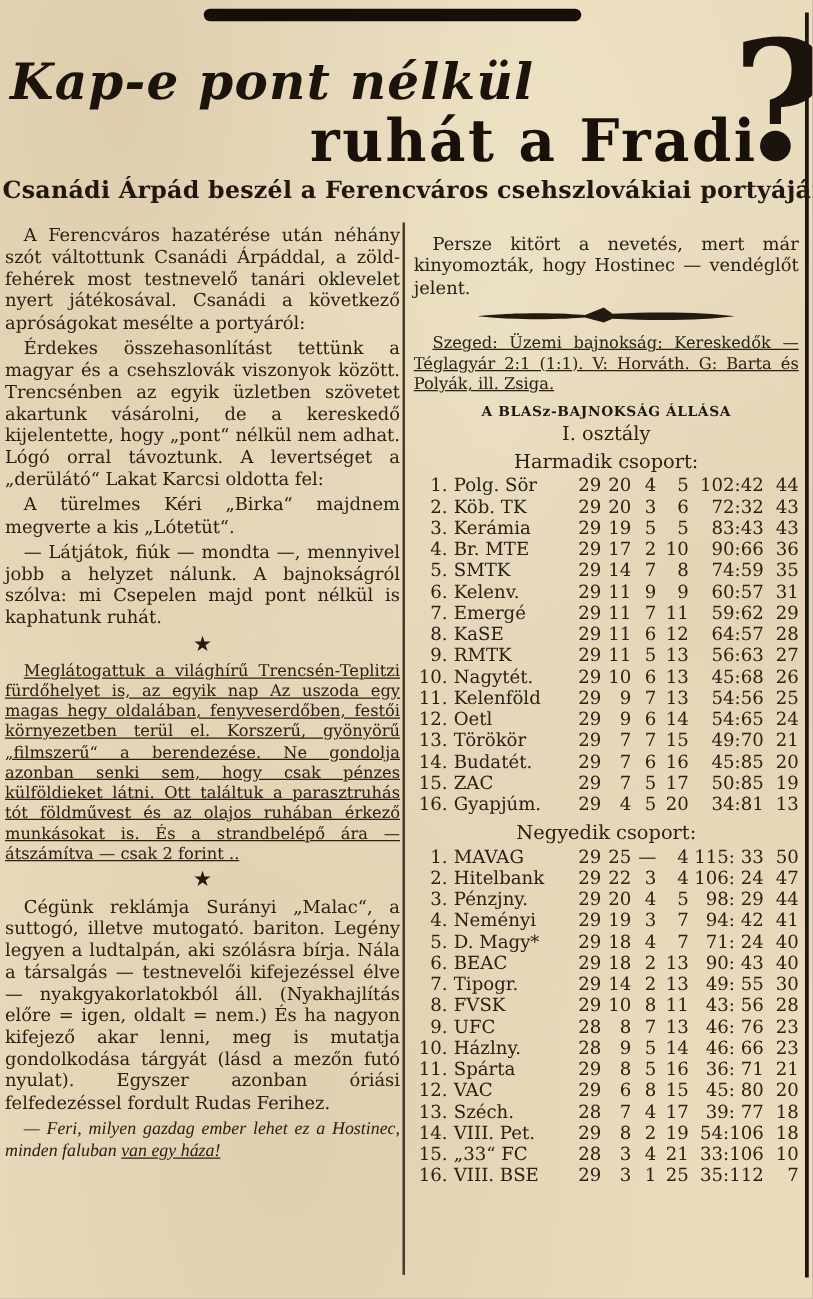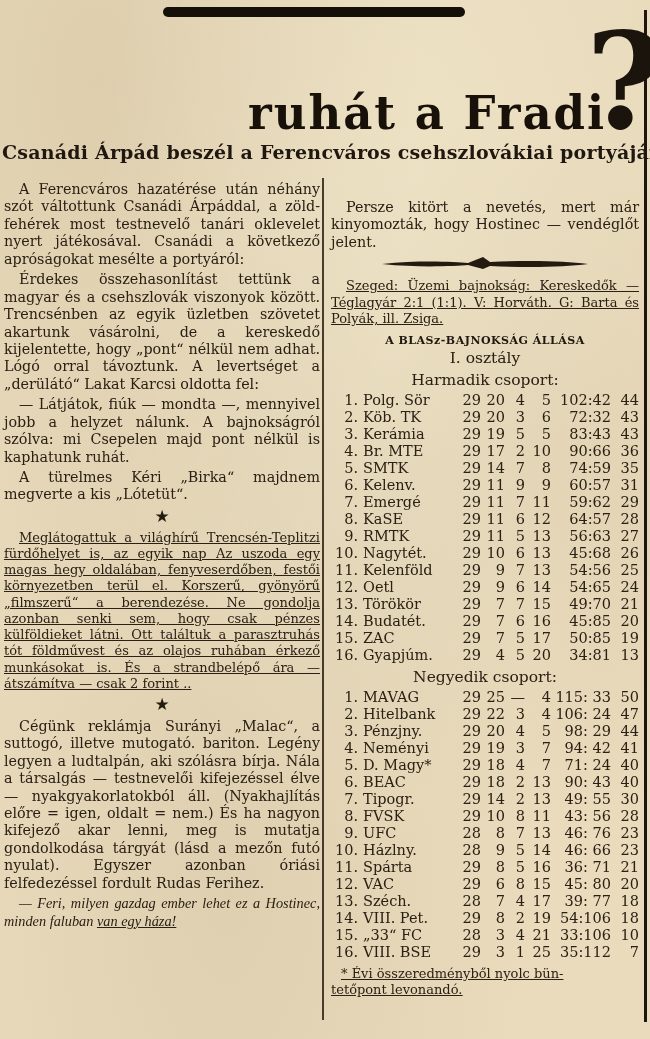--- a/index.html
+++ b/index.html
@@ -25,21 +25,21 @@
     letter-spacing:2px;white-space:nowrap;transform:scaleY(1.04);
   }
   .headline-qmark{
     position:absolute;left:586px;top:16px;font-size:132px;font-weight:bold;color:#1b140c;line-height:1;
   }
   .subhead{
     position:absolute;left:2px;top:141px;margin:0;font-size:19px;font-weight:bold;color:#201810;
     letter-spacing:.2px;white-space:nowrap;
   }
   .left-col{position:absolute;left:4px;top:181px;width:316px;}
-  .right-col{position:absolute;left:331px;top:199px;width:308px;}
+  .right-col{position:absolute;left:331px;top:188px;width:308px;}
   .para{margin:0 0 3px;text-align:justify;text-indent:15px;font-size:14.3px;line-height:1.22;}
   .para.small{font-size:13px;line-height:1.25;text-decoration:underline;}
   .para.italic{font-style:italic;font-family:Liberation Serif, serif;}
   .star{text-align:center;font-size:17px;line-height:1.1;margin:3px 0 4px;color:#241b10;}
   .underline{text-decoration:underline;}
   .ornament{display:block;margin:5px auto 6px;}
   .tbl-title{margin:7px 0 2px;text-align:center;font-weight:bold;font-size:11px;letter-spacing:.5px;color:#201810;}
   .tbl-sub{text-align:center;font-weight:normal;font-size:15.5px;margin:0 0 2px;}
   .grp-title{margin:4px 0 3px;text-align:center;font-weight:normal;font-size:15.5px;}
   .rows{width:100%;}
@@ -56,29 +56,30 @@
   .footnote{margin-top:5px;text-indent:10px;}
 </style>
 </head>
 <body>
 
 <div class="page">
   <div class="topbar"></div>
   <div class="edge-rule"></div>
   <div class="col-rule"></div>
 
+  <div class="headline-kicker">Kap-e pont nélkül</div>
   <div class="headline-main">ruhát a Fradi</div>
   <div class="headline-qmark">?</div>
   <h2 class="subhead">Csanádi Árpád beszél a Ferencváros csehszlovákiai portyájáról</h2>
 
   <div class="left-col" id="left-col">
       <p class="para">A Ferencváros hazatérése után néhány szót váltottunk Csanádi Árpáddal, a zöld-fehérek most testnevelő tanári oklevelet nyert játékosával. Csanádi a következő apróságokat mesélte a portyáról:</p>
       <p class="para">Érdekes összehasonlítást tettünk a magyar és a csehszlovák viszonyok között. Trencsénben az egyik üzletben szövetet akartunk vásárolni, de a kereskedő kijelentette, hogy „pont“ nélkül nem adhat. Lógó orral távoztunk. A levertséget a „derülátó“ Lakat Karcsi oldotta fel:</p>
+      <p class="para">A türelmes Kéri „Birka“ majdnem megverte a kis „Lótetüt“.</p>
       <p class="para">— Látjátok, fiúk — mondta —, mennyivel jobb a helyzet nálunk. A bajnokságról szólva: mi Csepelen majd pont nélkül is kaphatunk ruhát.</p>
-      <p class="para">A türelmes Kéri „Birka“ majdnem megverte a kis „Lótetüt“.</p>
       <div class="star">★</div>
       <p class="para small">Meglátogattuk a világhírű Trencsén-Teplitzi fürdőhelyet is, az egyik nap Az uszoda egy magas hegy oldalában, fenyveserdőben, festői környezetben terül el. Korszerű, gyönyörű „filmszerű“ a berendezése. Ne gondolja azonban senki sem, hogy csak pénzes külföldieket látni. Ott találtuk a parasztruhás tót földművest és az olajos ruhában érkező munkásokat is. És a strandbelépő ára — átszámítva — csak 2 forint ..</p>
       <div class="star">★</div>
       <p class="para">Cégünk reklámja Surányi „Malac“, a suttogó, illetve mutogató. bariton. Legény legyen a ludtalpán, aki szólásra bírja. Nála a társalgás — testnevelői kifejezéssel élve — nyakgyakorlatokból áll. (Nyakhajlítás előre = igen, oldalt = nem.) És ha nagyon kifejező akar lenni, meg is mutatja gondolkodása tárgyát (lásd a mezőn futó nyulat). Egyszer azonban óriási felfedezéssel fordult Rudas Ferihez.</p>
       <p class="para italic">— Feri, milyen gazdag ember lehet ez a Hostinec, minden faluban <span class="underline">van egy háza!</span></p>
     </div>
 
   <div class="right-col">
     <p class="para">Persze kitört a nevetés, mert már kinyomozták, hogy Hostinec — vendéglőt jelent.</p>
 
@@ -412,18 +413,14 @@
           <span class="c-team">VIII. BSE</span>
           <span class="c-p">29</span>
           <span class="c-w">3</span>
           <span class="c-d">1</span>
           <span class="c-l">25</span>
           <span class="c-goals">35:112</span>
           <span class="c-pts">7</span>
         </div>
       </div>
 
-    <p class="para small footnote">
-      <span>* Évi összeredményből nyolc bün-</span><br>
-      <span class="underline">tetőpont levonandó.</span>
-    </p>
   </div>
 </div>
 
 </body></html>

